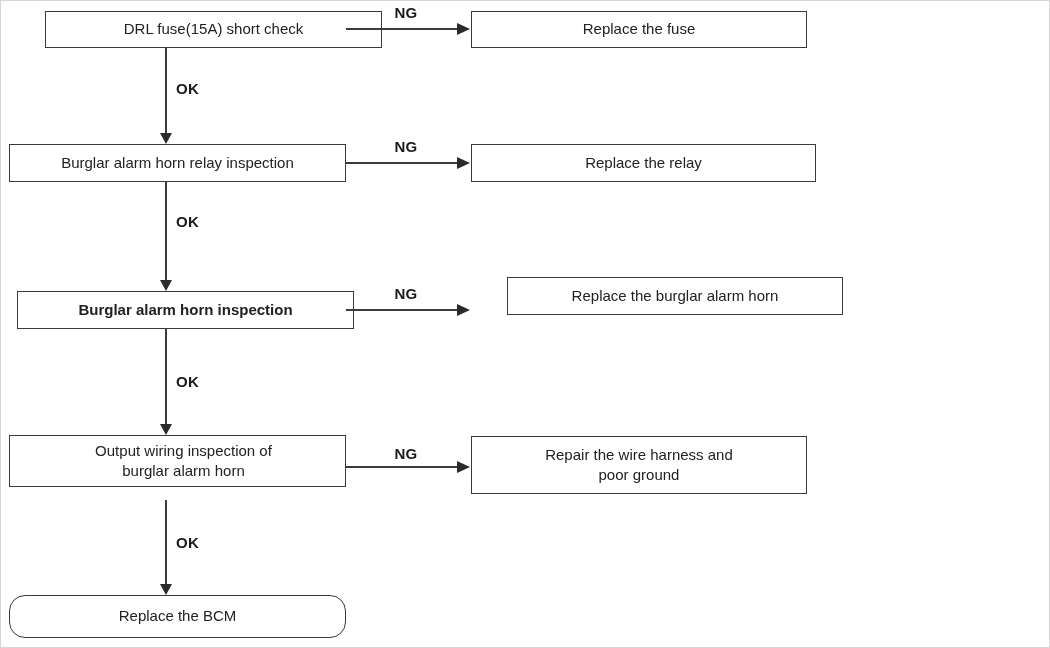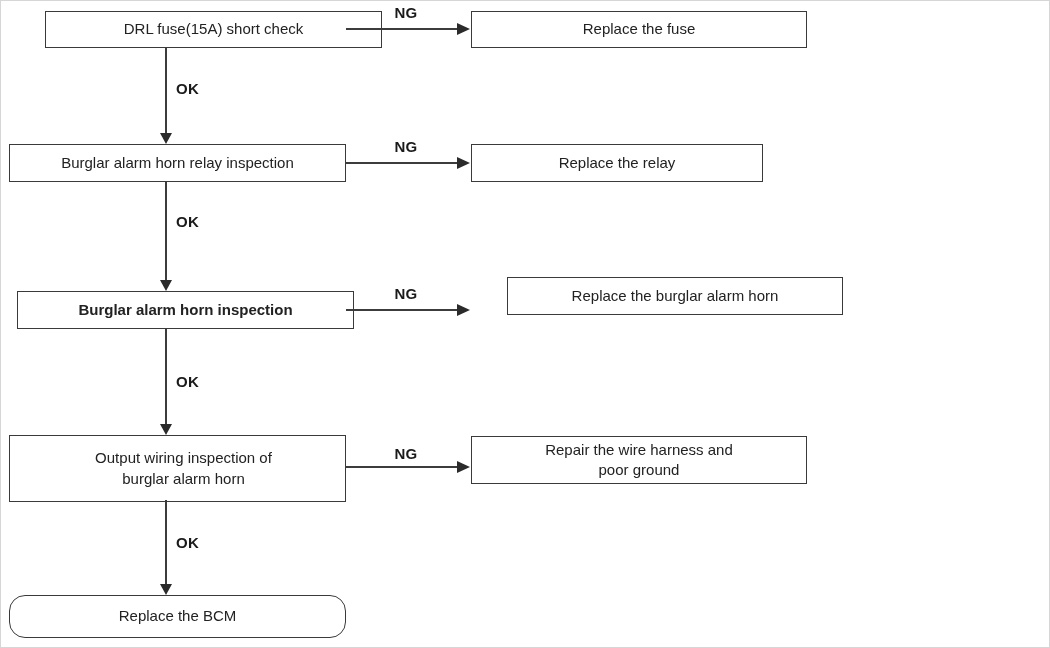--- a/index.html
+++ b/index.html
@@ -76,40 +76,40 @@
   <div class="branch-label ng-label" style="left:375px; top:3px;">NG</div>
   <div class="box" style="left:470px; top:10px; width:336px; height:37px;text-align:center;">Replace the fuse</div>
   <div class="vline" style="left:164px; top:47px; height:86px;"></div>
   <div class="arrow-down-head" style="left:159px; top:132px;"></div>
   <div class="branch-label" style="left:175px; top:79px;">OK</div>
 
   <div class="box" style="left:8px; top:143px; width:337px; height:38px;">Burglar alarm horn relay inspection</div>
   <div class="hline" style="left:345px; top:161px; width:112px;"></div>
   <div class="arrow-right-head" style="left:456px; top:156px;"></div>
   <div class="branch-label ng-label" style="left:375px; top:137px;">NG</div>
-  <div class="box" style="left:470px; top:143px; width:292px; height:38px;">Replace the relay</div>
+  <div class="box" style="left:470px; top:143px; width:345px; height:38px;">Replace the relay</div>
   <div class="vline" style="left:164px; top:181px; height:99px;"></div>
   <div class="arrow-down-head" style="left:159px; top:279px;"></div>
   <div class="branch-label" style="left:175px; top:212px;">OK</div>
 
   <div class="box" style="left:16px; top:290px; width:337px; height:38px;font-weight:bold;">Burglar alarm horn inspection</div>
   <div class="hline" style="left:345px; top:308px; width:112px;"></div>
   <div class="arrow-right-head" style="left:456px; top:303px;"></div>
   <div class="branch-label ng-label" style="left:375px; top:284px;">NG</div>
   <div class="box" style="left:470px; top:276px; width:336px; height:38px;margin-left:36px;">Replace the burglar alarm horn</div>
   <div class="vline" style="left:164px; top:328px; height:96px;"></div>
   <div class="arrow-down-head" style="left:159px; top:423px;"></div>
   <div class="branch-label" style="left:175px; top:372px;">OK</div>
 
-  <div class="box" style="left:8px; top:434px; width:337px; height:67px;padding-left:12px;">Output wiring inspection of
+  <div class="box" style="left:8px; top:434px; width:337px; height:52px;padding-left:12px;">Output wiring inspection of
 burglar alarm horn</div>
   <div class="hline" style="left:345px; top:465px; width:112px;"></div>
   <div class="arrow-right-head" style="left:456px; top:460px;"></div>
   <div class="branch-label ng-label" style="left:375px; top:444px;">NG</div>
-  <div class="box" style="left:470px; top:435px; width:336px; height:48px;">Repair the wire harness and
+  <div class="box" style="left:470px; top:435px; width:336px; height:58px;">Repair the wire harness and
 poor ground</div>
   <div class="vline" style="left:164px; top:499px; height:85px;"></div>
   <div class="arrow-down-head" style="left:159px; top:583px;"></div>
   <div class="branch-label" style="left:175px; top:533px;">OK</div>
 
   <div class="box" style="left:8px; top:594px; width:337px; height:43px;border-radius:16px;">Replace the BCM</div>
 
 </div>
 
 </body></html>

